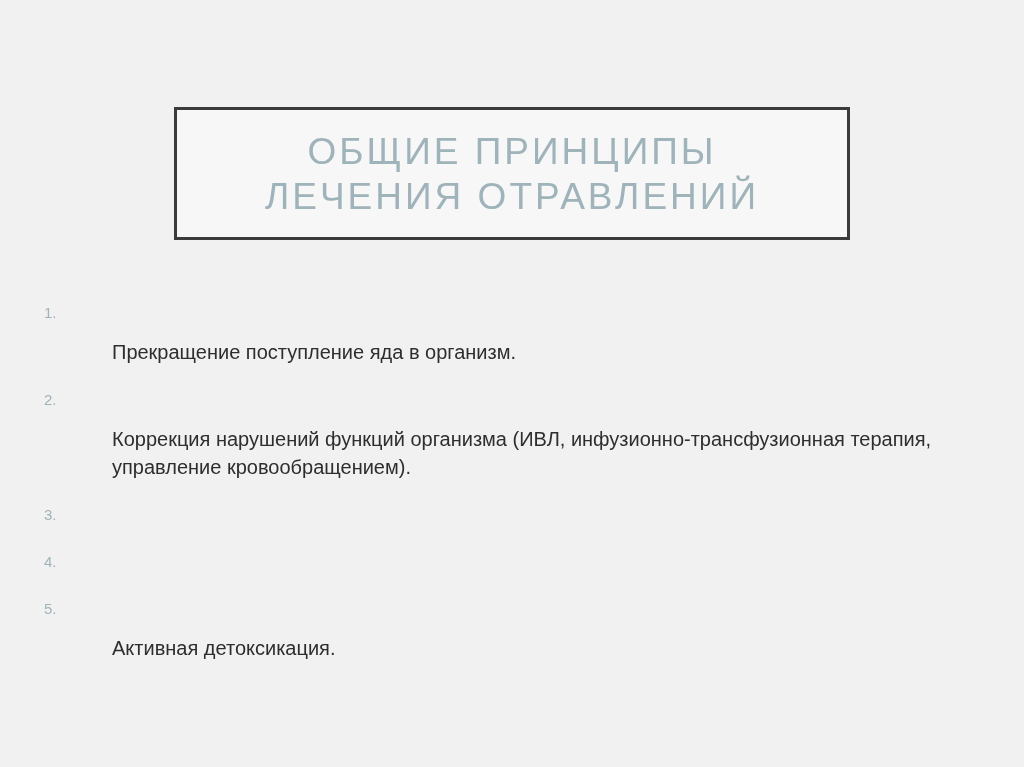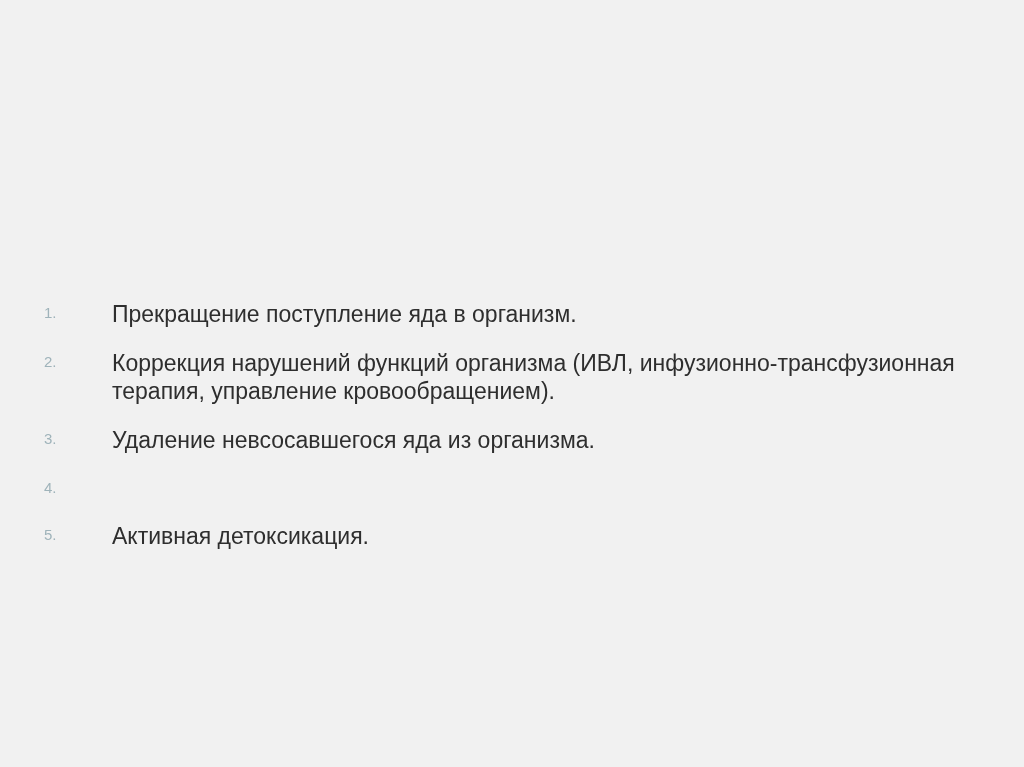--- a/index.html
+++ b/index.html
@@ -60,46 +60,50 @@
     width: 76px;
     flex: 0 0 76px;
     color: #9fb3ba;
     font-size: 15px;
     line-height: 26px;
     padding-left: 8px;
     box-sizing: border-box;
   }
   .item-text {
     color: #2e2e2e;
-    font-size: 23px;
+    font-size: 20px;
     line-height: 28px;
     max-width: 890px;
+    margin-top: 38px;
   }
 </style>
 </head>
 <body>
 
 <div class="slide">
 
+  <div class="title-frame">
+    <h1 class="title-text">Общие принципы
+лечения отравлений</h1>
+  </div>
 
   <ol class="list" style="list-style:none;margin:0;padding:0;">
 
     <li class="list-item">
       <span class="item-number">1.</span>
       <span class="item-text">Прекращение поступление яда в организм.</span>
     </li>
 
     <li class="list-item">
       <span class="item-number">2.</span>
       <span class="item-text">Коррекция нарушений функций организма (ИВЛ, инфузионно-трансфузионная терапия, управление кровообращением).</span>
     </li>
 
     <li class="list-item">
       <span class="item-number">3.</span>
-      <span class="item-text">Удаление невсосавшегося яда из организма.</span>
     </li>
 
     <li class="list-item">
       <span class="item-number">4.</span>
     </li>
 
     <li class="list-item">
       <span class="item-number">5.</span>
       <span class="item-text">Активная детоксикация.</span>
     </li>

